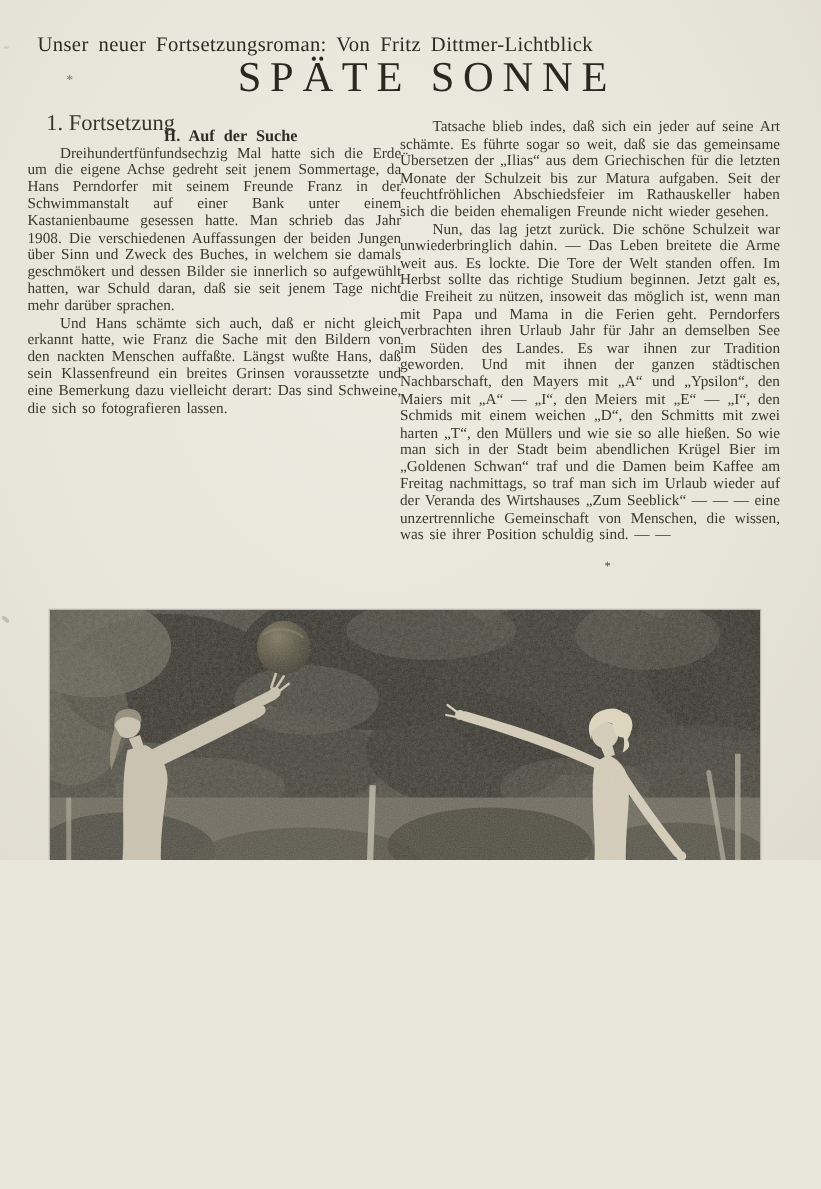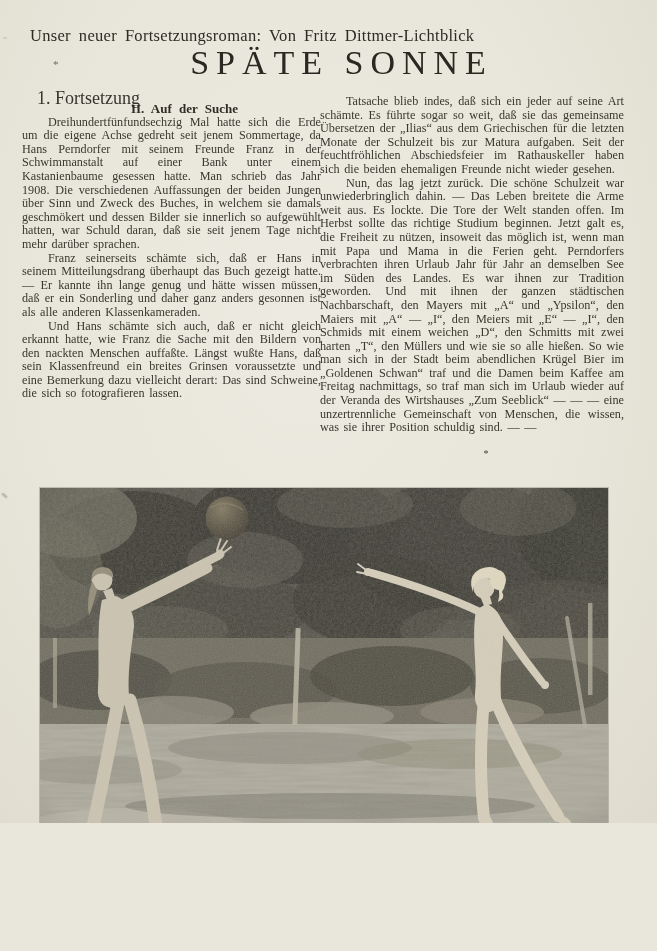--- a/index.html
+++ b/index.html
@@ -2,21 +2,21 @@
 <html lang="de"><head>
 <meta charset="utf-8">
 <style>
   html,body{margin:0;padding:0;}
   body{
     width:657px;height:951px;overflow:hidden;
     font-family:"Liberation Serif","DejaVu Serif",serif;
     color:#37342c;background:#e9e6dc;
   }
   .page{
-    position:relative;width:657px;height:823px;overflow:hidden;
+    position:relative;width:657px;height:688px;overflow:hidden;
     background:radial-gradient(ellipse at 46% 38%, #edebe1 0%, #e8e5da 55%, #dfdccf 100%);
   }
   .kicker{
     position:absolute;left:30px;top:26px;
     font-size:16.5px;letter-spacing:.3px;word-spacing:3.5px;color:#2e2b25;
     white-space:nowrap;
   }
   .title{
     position:absolute;left:13px;top:44px;width:657px;text-align:center;
     font-size:34px;font-weight:400;letter-spacing:7px;color:#2b2822;
@@ -62,21 +62,20 @@
 <div class="page">
 
   <div class="kicker">Unser neuer Fortsetzungsroman: Von Fritz Dittmer-Lichtblick</div>
   <div class="title">SPÄTE SONNE</div>
   <div class="ornament">*</div>
   <div class="installment">1. Fortsetzung</div>
 
   <div class="col col-left">
     <p class="col-heading">II. Auf der Suche</p>
     <p>Dreihundertfünfundsechzig Mal hatte sich die Erde um die eigene Achse gedreht seit jenem Sommertage, da Hans Perndorfer mit seinem Freunde Franz in der Schwimmanstalt auf einer Bank unter einem Kastanienbaume gesessen hatte. Man schrieb das Jahr 1908. Die verschiedenen Auffassungen der beiden Jungen über Sinn und Zweck des Buches, in welchem sie damals geschmökert und dessen Bilder sie innerlich so aufgewühlt hatten, war Schuld daran, daß sie seit jenem Tage nicht mehr darüber sprachen.</p>
-    <p>Franz seinerseits schämte sich, daß er Hans in seinem Mitteilungsdrang überhaupt das Buch gezeigt hatte. — Er kannte ihn lange genug und hätte wissen müssen, daß er ein Sonderling und daher ganz anders gesonnen ist als alle anderen Klassenkameraden.</p>
     <p>Und Hans schämte sich auch, daß er nicht gleich erkannt hatte, wie Franz die Sache mit den Bildern von den nackten Menschen auffaßte. Längst wußte Hans, daß sein Klassenfreund ein breites Grinsen voraussetzte und eine Bemerkung dazu vielleicht derart: Das sind Schweine, die sich so fotografieren lassen.</p>
   </div>
 
   <div class="col col-right">
     <p>Tatsache blieb indes, daß sich ein jeder auf seine Art schämte. Es führte sogar so weit, daß sie das gemeinsame Übersetzen der „Ilias“ aus dem Griechischen für die letzten Monate der Schulzeit bis zur Matura aufgaben. Seit der feuchtfröhlichen Abschiedsfeier im Rathauskeller haben sich die beiden ehemaligen Freunde nicht wieder gesehen.</p>
     <p>Nun, das lag jetzt zurück. Die schöne Schulzeit war unwiederbringlich dahin. — Das Leben breitete die Arme weit aus. Es lockte. Die Tore der Welt standen offen. Im Herbst sollte das richtige Studium beginnen. Jetzt galt es, die Freiheit zu nützen, insoweit das möglich ist, wenn man mit Papa und Mama in die Ferien geht. Perndorfers verbrachten ihren Urlaub Jahr für Jahr an demselben See im Süden des Landes. Es war ihnen zur Tradition geworden. Und mit ihnen der ganzen städtischen Nachbarschaft, den Mayers mit „A“ und „Ypsilon“, den Maiers mit „A“ — „I“, den Meiers mit „E“ — „I“, den Schmids mit einem weichen „D“, den Schmitts mit zwei harten „T“, den Müllers und wie sie so alle hießen. So wie man sich in der Stadt beim abendlichen Krügel Bier im „Goldenen Schwan“ traf und die Damen beim Kaffee am Freitag nachmittags, so traf man sich im Urlaub wieder auf der Veranda des Wirtshauses „Zum Seeblick“ — — — eine unzertrennliche Gemeinschaft von Menschen, die wissen, was sie ihrer Position schuldig sind. — —</p>
   </div>
 
   <div class="separator">*</div>
 

